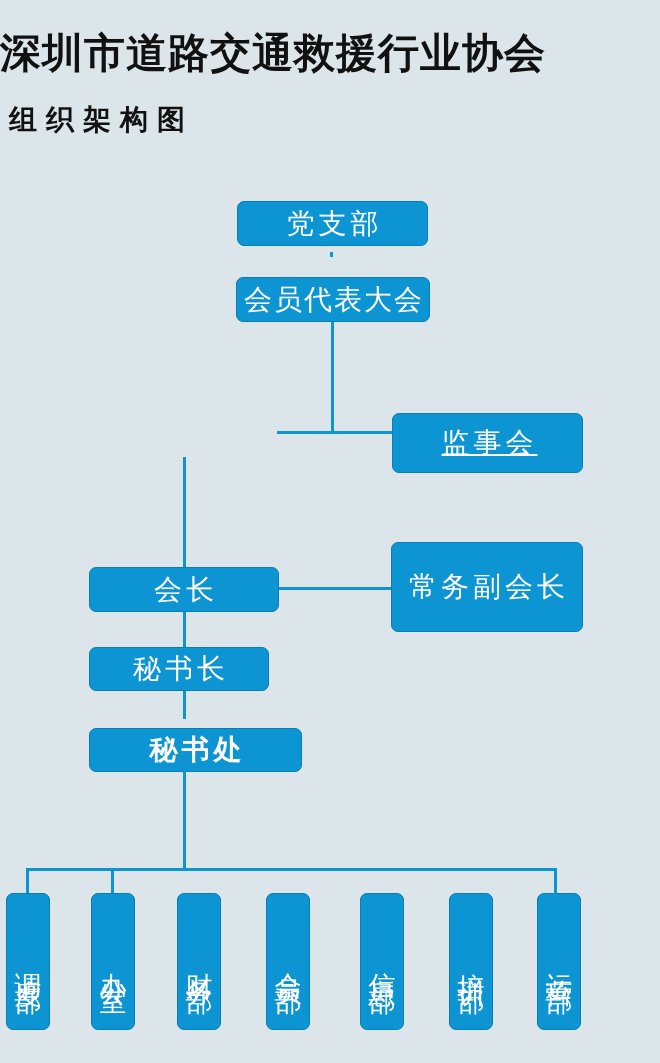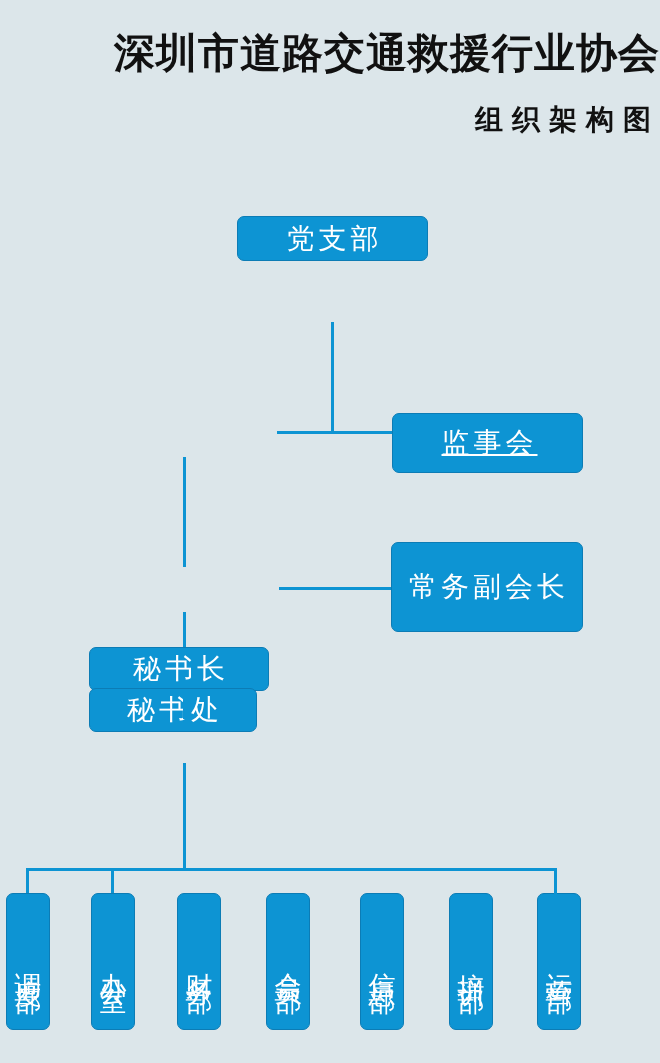--- a/index.html
+++ b/index.html
@@ -13,45 +13,45 @@
   body{
     width:660px;height:1063px;
     background:var(--bg);
     font-family:"Liberation Serif","DejaVu Serif",serif;
     overflow:hidden;
   }
   .canvas{position:relative;width:660px;height:1063px;background:var(--bg);}
 
   
   .title-line{
-    position:absolute;left:0;width:660px;text-align:right;
+    position:absolute;left:0;width:660px;text-align:left;
     color:var(--title-text);font-weight:bold;white-space:nowrap;
   }
   .title-1{top:26px;font-size:41px;letter-spacing:1px;}
   .title-2{top:101px;font-size:28px;letter-spacing:9px;text-indent:9px;}
 
   
   .box{
     position:absolute;
     background:var(--blue);
     border:1px solid var(--blue-edge);
     border-radius:7px;
     color:var(--box-text);
     display:flex;align-items:center;justify-content:center;
     font-size:28px;letter-spacing:4px;text-indent:4px;
     box-sizing:border-box;white-space:nowrap;
   }
-  .b-party      {left:237px;top:216px;width:191px;height:45px;}
+  .b-party      {left:237px;top:201px;width:191px;height:45px;}
   .b-congress   {left:236px;top:277px;width:194px;height:45px;letter-spacing:2px;text-indent:2px;}
   .b-council    {left:89px; top:413px;width:188px;height:44px;}
   .b-superv     {left:392px;top:413px;width:191px;height:60px;text-decoration:underline;}
   .b-president  {left:89px; top:567px;width:190px;height:45px;}
   .b-vice       {left:391px;top:542px;width:192px;height:90px;flex-direction:column;line-height:42px;}
   .b-secgen     {left:89px; top:647px;width:180px;height:44px;}
-  .b-secretariat{left:89px; top:688px;width:168px;height:44px;}
+  .b-secretariat{left:89px; top:728px;width:213px;height:44px;font-weight:bold;}
 
   
   .dept{
     position:absolute;top:893px;width:44px;height:137px;
     background:var(--blue);
     border:1px solid var(--blue-edge);
     border-radius:7px;
     color:var(--box-text);
     display:flex;align-items:center;justify-content:center;
     box-sizing:border-box;
@@ -84,25 +84,31 @@
 <body>
 
 <div class="canvas">
 
   <div class="title-line title-1">深圳市道路交通救援行业协会</div>
   <div class="title-line title-2">组织架构图</div>
 
   <div class="box b-party">
     <span>党支部</span>
   </div>
+  <div class="box b-congress">
+    <span>会员代表大会</span>
+  </div>
 
   <div class="box b-superv">
     <span>监事会</span>
   </div>
 
+  <div class="box b-president">
+    <span>会长</span>
+  </div>
   <div class="box b-vice">
     <span>常务副会长</span>
   </div>
 
   <div class="box b-secgen">
     <span>秘书长</span>
   </div>
   <div class="box b-secretariat">
     <span>秘书处</span>
   </div>

